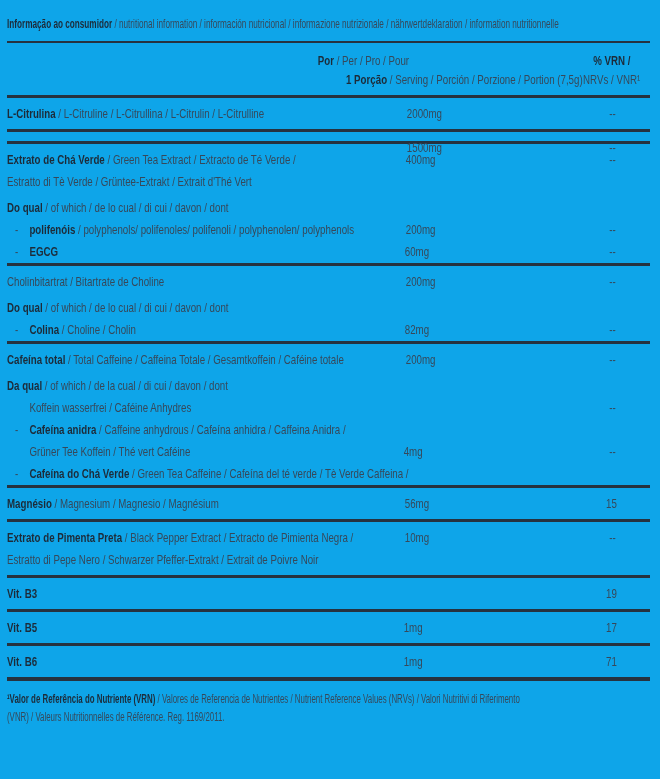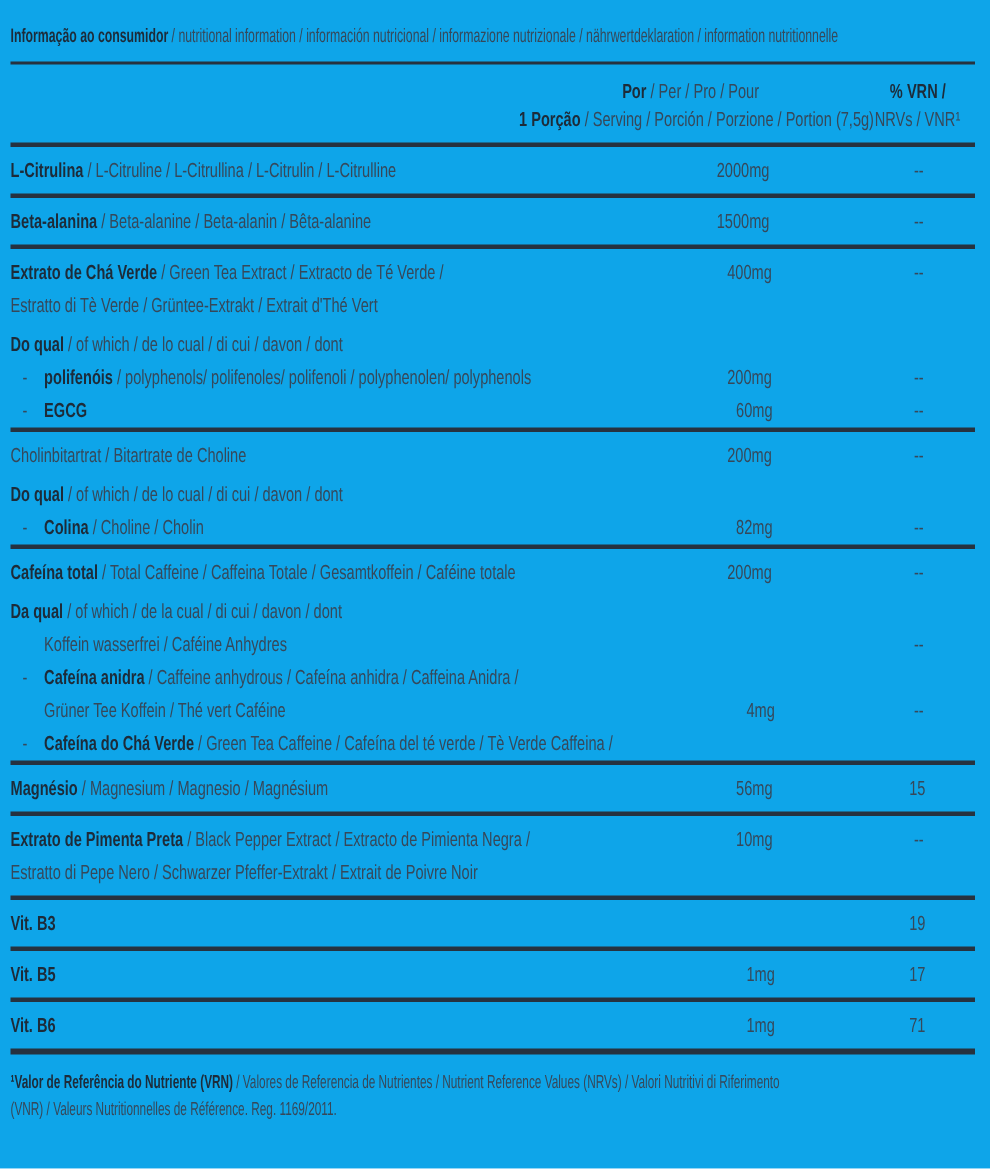--- a/index.html
+++ b/index.html
@@ -21,31 +21,31 @@
   
   .hr{background:#26323f;border:0;}
   .hr-2{height:2px;}
   .hr-3{height:3px;}
   .hr-4{height:4px;}
   
   .topline{font-size:13px;line-height:20px;padding:8px 0 7px;}
   
   .colheads{position:relative;height:52px;font-size:13.5px;}
   .colheads .chline{line-height:19px;}
-  .amt-head{position:absolute;left:293px;top:8px;width:320px;text-align:center;}
+  .amt-head{position:absolute;left:293px;top:8px;width:320px;text-align:left;}
   .nrv-head{position:absolute;left:545px;top:8px;width:120px;text-align:center;}
   
   #rows{font-size:13.5px;}
   .row{position:relative;}
   .row.item{padding:5px 0 4px;}
   .row.subhead,.row.subitem{padding:0;}
   .line{line-height:22px;}
   .row.subitem .line{padding-left:8px;}
   .dashcell{display:inline-block;width:20px;}
-  .amt{position:absolute;left:393px;width:120px;text-align:right;top:5px;line-height:22px;}
+  .amt{position:absolute;left:393px;width:120px;text-align:left;top:5px;line-height:22px;}
   .nrv{position:absolute;left:555px;width:100px;text-align:center;top:5px;line-height:22px;}
   .row.subitem .amt,.row.subitem .nrv{top:0;}
   
   .footnote{padding-top:9px;font-size:12.5px;}
   .footnote .fline{line-height:18px;}
 </style>
 </head>
 <body>
 
 <div class="sheet">
@@ -72,23 +72,20 @@
   <div id="rows">
       <div class="row item">
         <div class="labels">
           <div class="line"><span class="cx"><b>L-Citrulina</b><span> / L-Citruline / L-Citrullina / L-Citrulin / L-Citrulline</span></span></div>
         </div>
         <div class="amt"><span class="cx-c">2000mg</span></div>
         <div class="nrv"><span class="cx-c">--</span></div>
       </div>
       <div class="hr hr-3"></div>
       <div class="row item">
-        <div class="labels">
-          <div class="line"><span class="cx"><b>Beta-alanina</b><span> / Beta-alanine / Beta-alanin / Bêta-alanine</span></span></div>
-        </div>
         <div class="amt"><span class="cx-c">1500mg</span></div>
         <div class="nrv"><span class="cx-c">--</span></div>
       </div>
       <div class="hr hr-3"></div>
       <div class="row item">
         <div class="labels">
           <div class="line"><span class="cx"><b>Extrato de Chá Verde</b><span> / Green Tea Extract / Extracto de Té Verde /</span></span></div>
           <div class="line"><span class="cx"><span>Estratto di Tè Verde / Grüntee-Extrakt / Extrait d'Thé Vert</span></span></div>
         </div>
         <div class="amt"><span class="cx-c">400mg</span></div>

